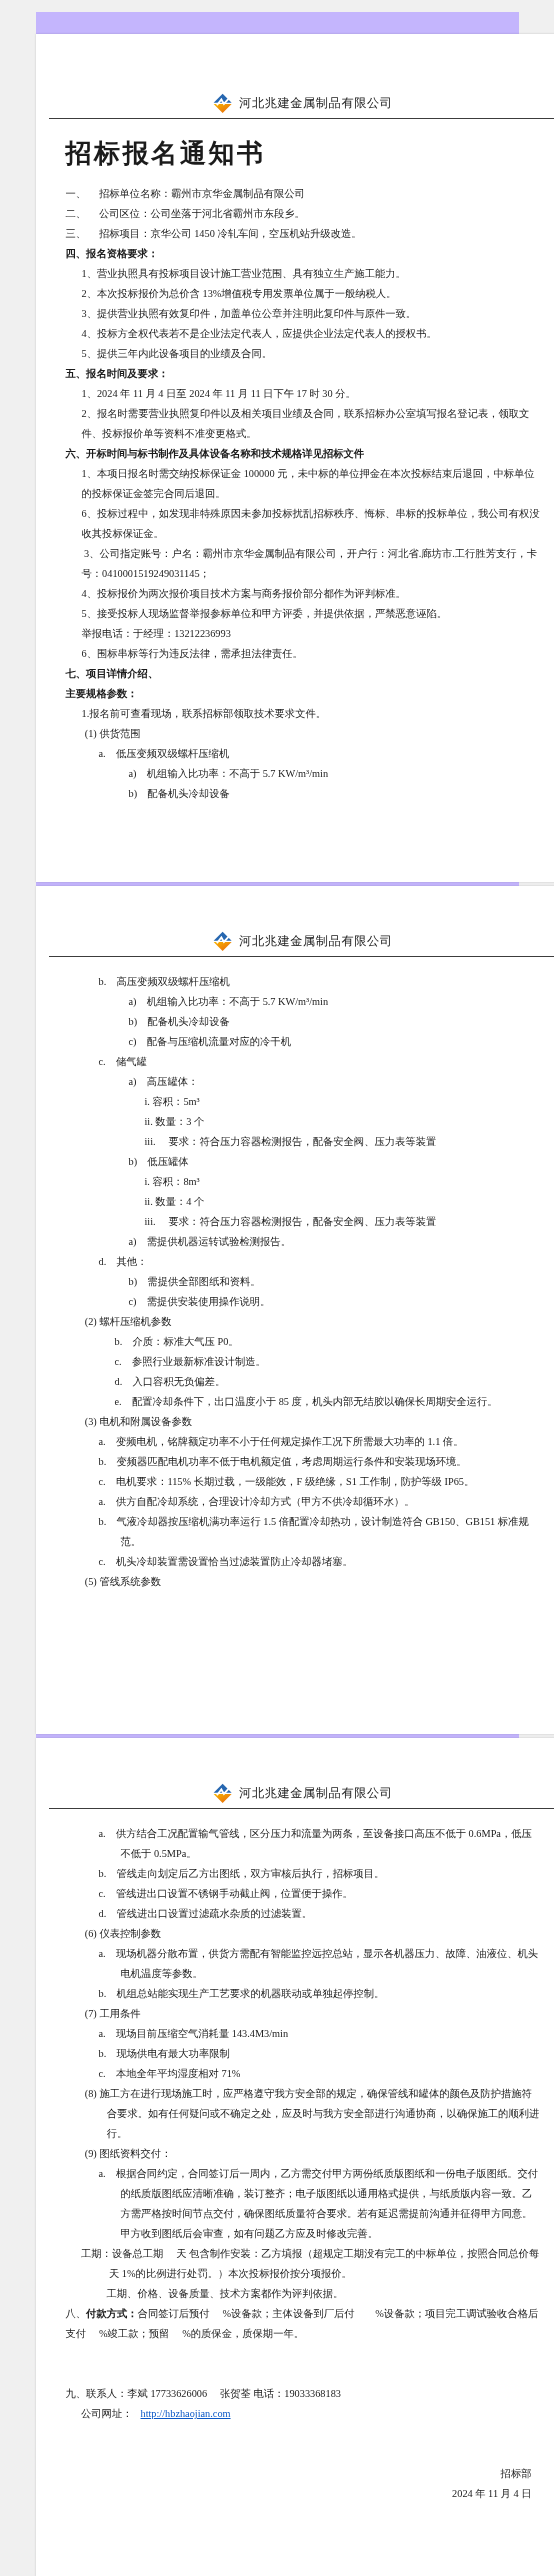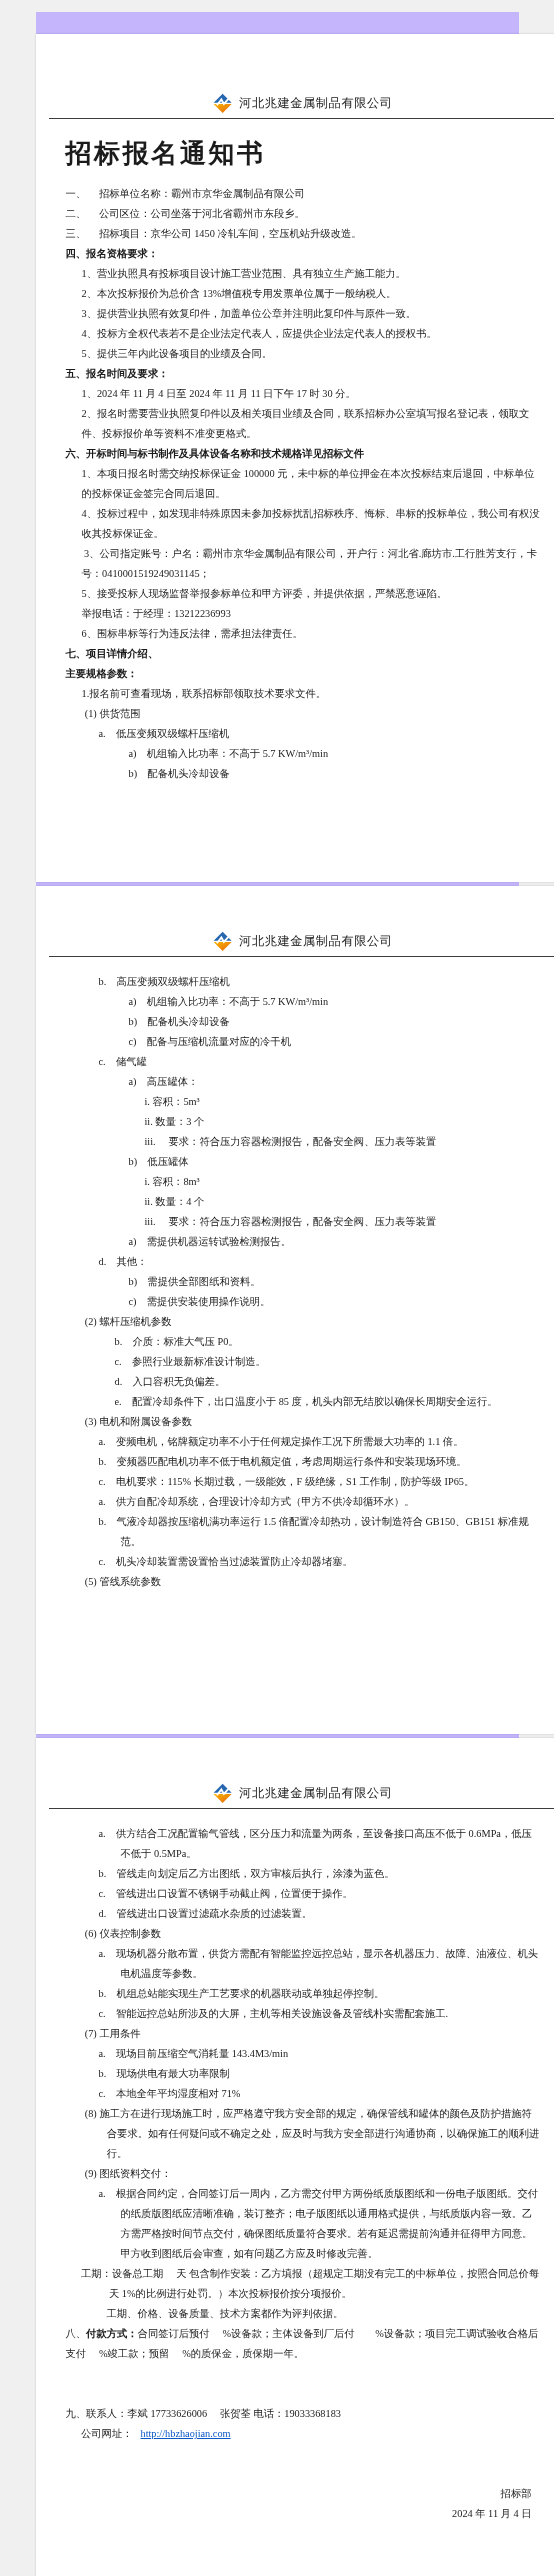--- a/index.html
+++ b/index.html
@@ -72,22 +72,23 @@
         <div class="line n1">1、营业执照具有投标项目设计施工营业范围、具有独立生产施工能力。</div>
         <div class="line n1">2、本次投标报价为总价含 13%增值税专用发票单位属于一般纳税人。</div>
         <div class="line n1">3、提供营业执照有效复印件，加盖单位公章并注明此复印件与原件一致。</div>
         <div class="line n1">4、投标方全权代表若不是企业法定代表人，应提供企业法定代表人的授权书。</div>
         <div class="line n1">5、提供三年内此设备项目的业绩及合同。</div>
         <div class="line sec bold">五、报名时间及要求：</div>
         <div class="line n1">1、2024 年 11 月 4 日至 2024 年 11 月 11 日下午 17 时 30 分。</div>
         <div class="line n1">2、报名时需要营业执照复印件以及相关项目业绩及合同，联系招标办公室填写报名登记表，领取文件、投标报价单等资料不准变更格式。</div>
         <div class="line sec bold">六、开标时间与标书制作及具体设备名称和技术规格详见招标文件</div>
         <div class="line n1">1、本项日报名时需交纳投标保证金 100000 元，未中标的单位押金在本次投标结束后退回，中标单位的投标保证金签完合同后退回。</div>
-        <div class="line n1">4、投标过程中，如发现非特殊原因未参加投标扰乱招标秩序、悔标、串标的投标单位，我公司有权没收其投标保证金。</div>
+        <div class="line n1">6、投标过程中，如发现非特殊原因未参加投标扰乱招标秩序、悔标、串标的投标单位，我公司有权没收其投标保证金。</div>
         <div class="line n1"> 3、公司指定账号：户名：霸州市京华金属制品有限公司，开户行：河北省.廊坊市.工行胜芳支行，卡号：0410001519249031145；</div>
+        <div class="line n1">4、投标报价为两次报价项目技术方案与商务报价部分都作为评判标准。</div>
         <div class="line n1">5、接受投标人现场监督举报参标单位和甲方评委，并提供依据，严禁恶意诬陷。</div>
         <div class="line n1">举报电话：于经理：13212236993</div>
         <div class="line n1">6、围标串标等行为违反法律，需承担法律责任。</div>
         <div class="line sec bold">七、项目详情介绍、</div>
         <div class="line sec bold">主要规格参数：</div>
         <div class="line n1">1.报名前可查看现场，联系招标部领取技术要求文件。</div>
         <div class="line p1">(1) 供货范围</div>
         <div class="line pa">a.　低压变频双级螺杆压缩机</div>
         <div class="line pb">a)　机组输入比功率：不高于 5.7 KW/m³/min</div>
         <div class="line pb">b)　配备机头冷却设备</div>
@@ -161,27 +162,26 @@
           <polygon points="1,17 29,17 15,31" fill="url(#g3)"></polygon>
           <path d="M6 19 L13 10 L17 17 L24 9" stroke="#ffffff" stroke-width="3" fill="none"></path>
         </svg>
       </span>
       <span class="company">河北兆建金属制品有限公司</span>
     </div>
     <div class="rule"></div>
     <div style="height:15.5px"></div>
     <div class="lines">
         <div class="line pa">a.　供方结合工况配置输气管线，区分压力和流量为两条，至设备接口高压不低于 0.6MPa，低压不低于 0.5MPa。</div>
-        <div class="line pa">b.　管线走向划定后乙方出图纸，双方审核后执行，涂漆为蓝色。</div>
+        <div class="line pa">b.　管线走向划定后乙方出图纸，双方审核后执行，招标项目。</div>
         <div class="line pa">c.　管线进出口设置不锈钢手动截止阀，位置便于操作。</div>
         <div class="line pa">d.　管线进出口设置过滤疏水杂质的过滤装置。</div>
         <div class="line p1">(6) 仪表控制参数</div>
         <div class="line pa">a.　现场机器分散布置，供货方需配有智能监控远控总站，显示各机器压力、故障、油液位、机头电机温度等参数。</div>
         <div class="line pa">b.　机组总站能实现生产工艺要求的机器联动或单独起停控制。</div>
-        <div class="line pa">c.　智能远控总站所涉及的大屏，主机等相关设施设备及管线朴实需配套施工.</div>
         <div class="line p1">(7) 工用条件</div>
         <div class="line pa">a.　现场目前压缩空气消耗量 143.4M3/min</div>
         <div class="line pa">b.　现场供电有最大功率限制</div>
         <div class="line pa">c.　本地全年平均湿度相对 71%</div>
         <div class="line p1">(8) 施工方在进行现场施工时，应严格遵守我方安全部的规定，确保管线和罐体的颜色及防护措施符合要求。如有任何疑问或不确定之处，应及时与我方安全部进行沟通协商，以确保施工的顺利进行。</div>
         <div class="line p1">(9) 图纸资料交付：</div>
         <div class="line pa">a.　根据合同约定，合同签订后一周内，乙方需交付甲方两份纸质版图纸和一份电子版图纸。交付的纸质版图纸应清晰准确，装订整齐；电子版图纸以通用格式提供，与纸质版内容一致。乙方需严格按时间节点交付，确保图纸质量符合要求。若有延迟需提前沟通并征得甲方同意。甲方收到图纸后会审查，如有问题乙方应及时修改完善。</div>
         <div class="line hang">工期：设备总工期　 天 包含制作安装：乙方填报（超规定工期没有完工的中标单位，按照合同总价每天 1%的比例进行处罚。）本次投标报价按分项报价。</div>
         <div class="line ind2">工期、价格、设备质量、技术方案都作为评判依据。</div>
         <div class="line sec">八、<span class="bold">付款方式：</span>合同签订后预付　 %设备款；主体设备到厂后付　　%设备款；项目完工调试验收合格后支付　 %竣工款；预留　 %的质保金，质保期一年。</div>

